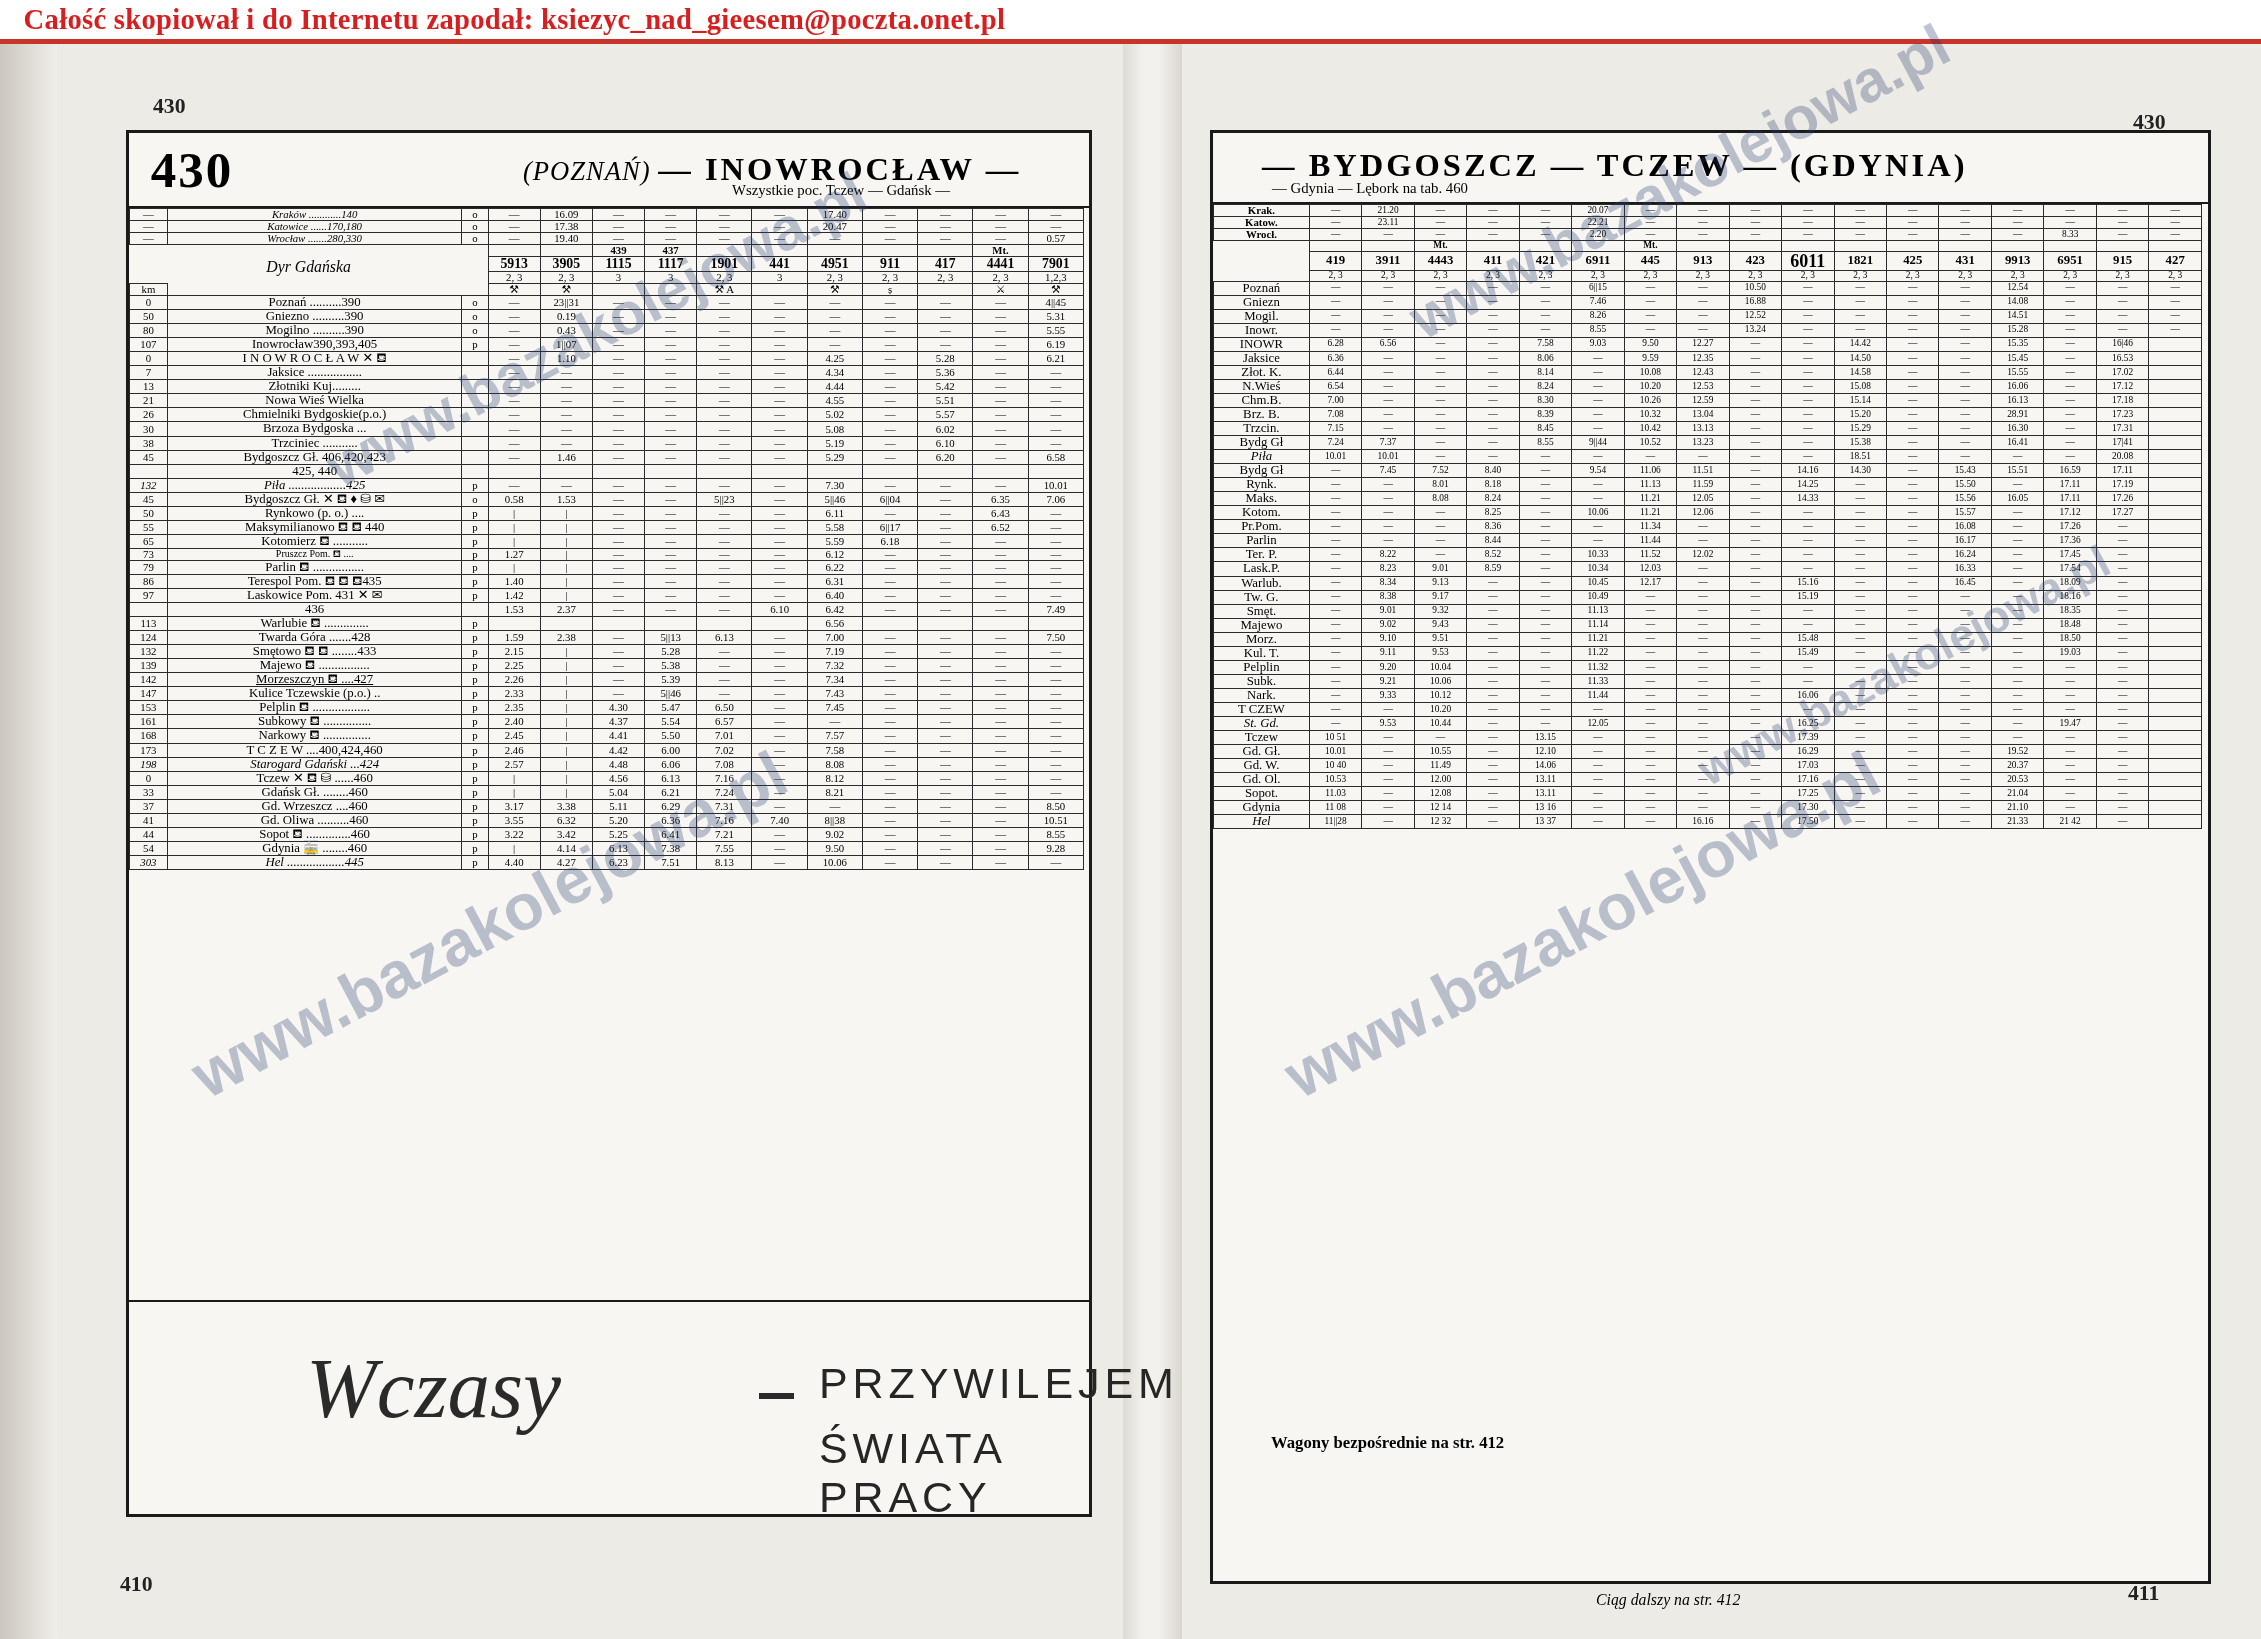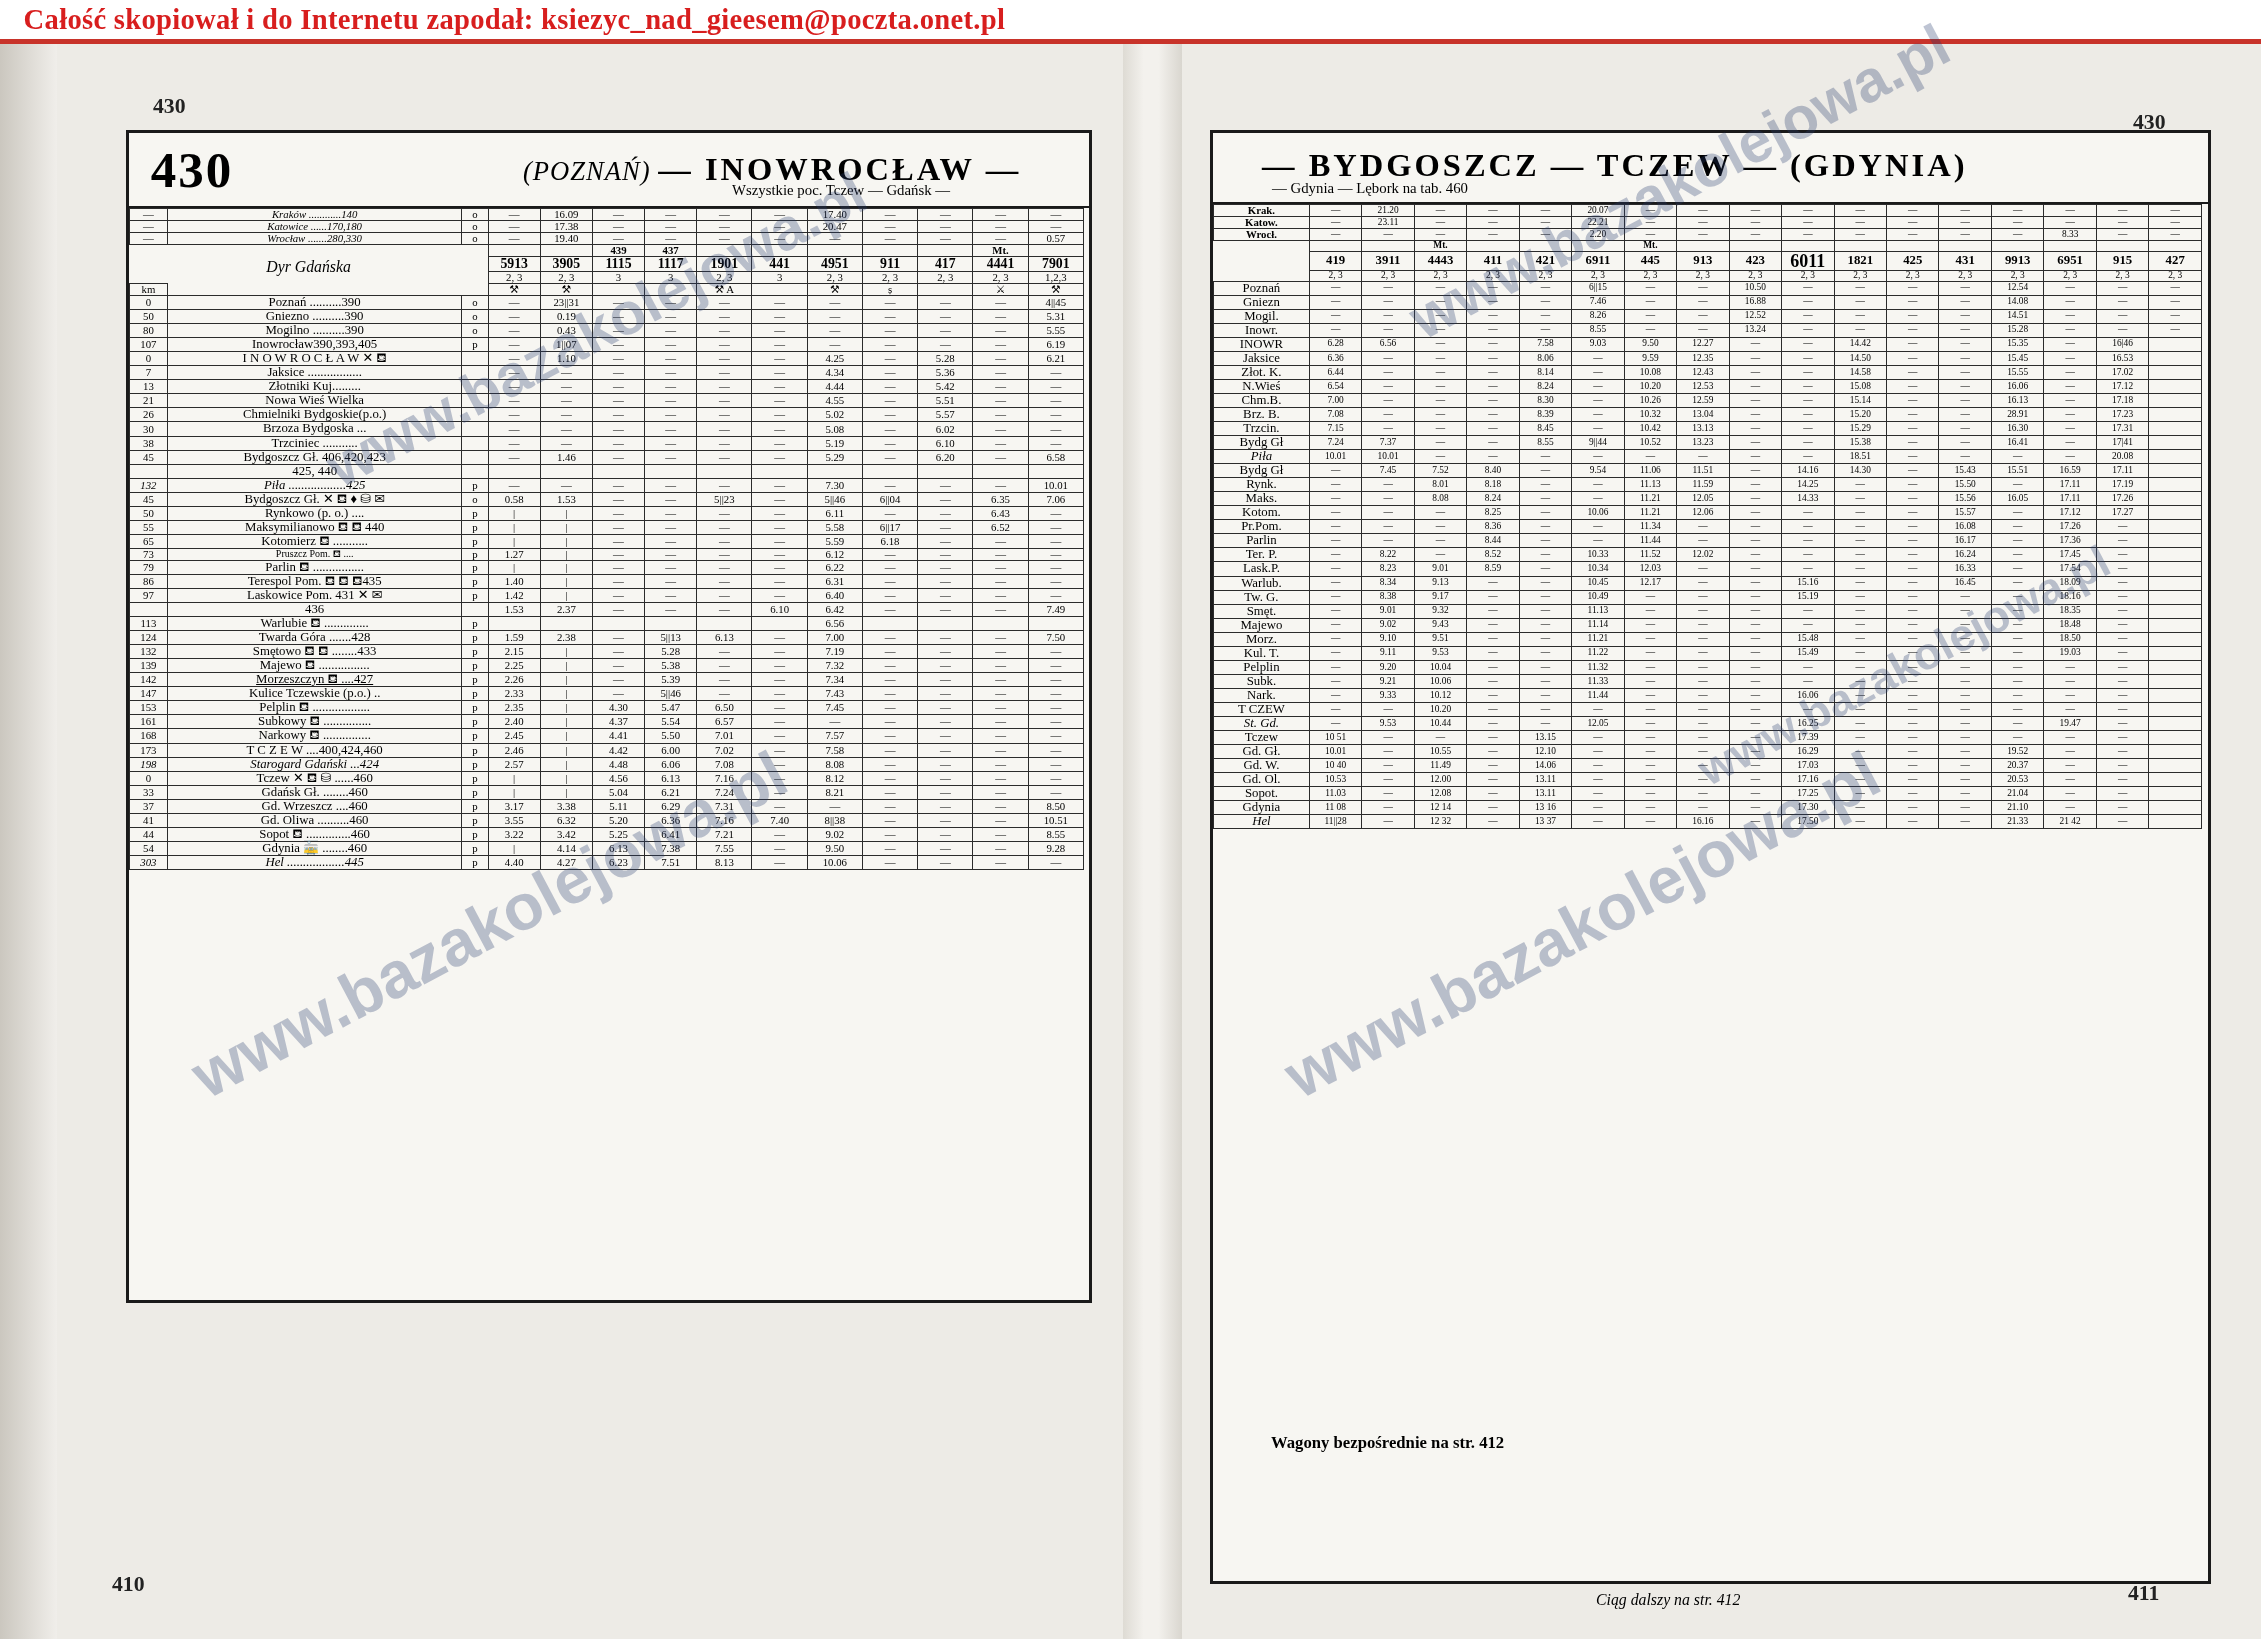--- a/index.html
+++ b/index.html
@@ -74,21 +74,21 @@
     <div class="banner-text">Całość skopiował i do Internetu zapodał: ksiezyc_nad_gieesem@poczta.onet.pl</div>
   </div>
   <div class="banner-rule"></div>
 
   <div class="scan"></div>
   <div class="leftedge"></div>
   <div class="gutter"></div>
 
   <div class="pgnum" style="left:153px;top:94px;">430</div>
   <div class="pgnum" style="left:2133px;top:110px;">430</div>
-  <div class="pgnum" style="left:112px;top:1572px;">410</div>
+  <div class="pgnum" style="left:120px;top:1572px;">410</div>
   <div class="pgnum" style="left:2128px;top:1581px;">411</div>
 
   <div class="tbl tblL">
     <div class="hdr">
       <div class="bignum">430</div>
       <div class="title">
         <i>(POZNAŃ)</i>
         <b>— INOWROCŁAW —</b>
       </div>
       <div class="subtitle" style="left:603px;top:49px;">Wszystkie poc. Tczew — Gdańsk —</div>
@@ -873,20 +873,26 @@
               <td class="sm">—</td>
               <td class="sm">—</td>
               <td class="sm">—</td>
               <td class="sm">—</td>
             </tr>
           </tbody>
         </table>
       </div>
   </div>
 
+  <div class="advert">
+    <div class="adv-w">Wczasy</div>
+    <div class="adv-dash"></div>
+    <div class="adv-l1">PRZYWILEJEM</div>
+    <div class="adv-l2">ŚWIATA PRACY</div>
+  </div>
 
   <div class="tbl tblR">
     <div class="hdr" style="height:69px;">
       <div class="titleR">
         <b>— BYDGOSZCZ — TCZEW — (GDYNIA)</b>
       </div>
       <div class="subtitle" style="left:59px;top:47px;">— Gdynia — Lębork na tab. 460</div>
     </div>
     <div id="right-body">
         <table class="grid" style="width:989px;table-layout:fixed;font-size:11.8px;">

